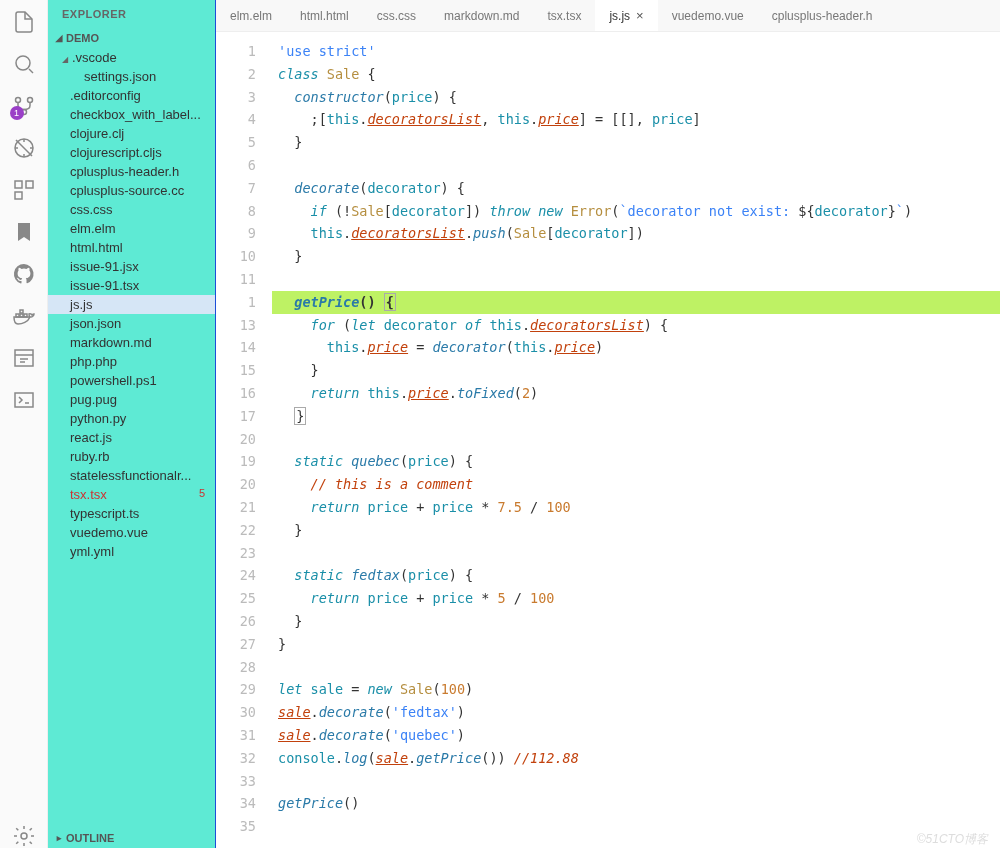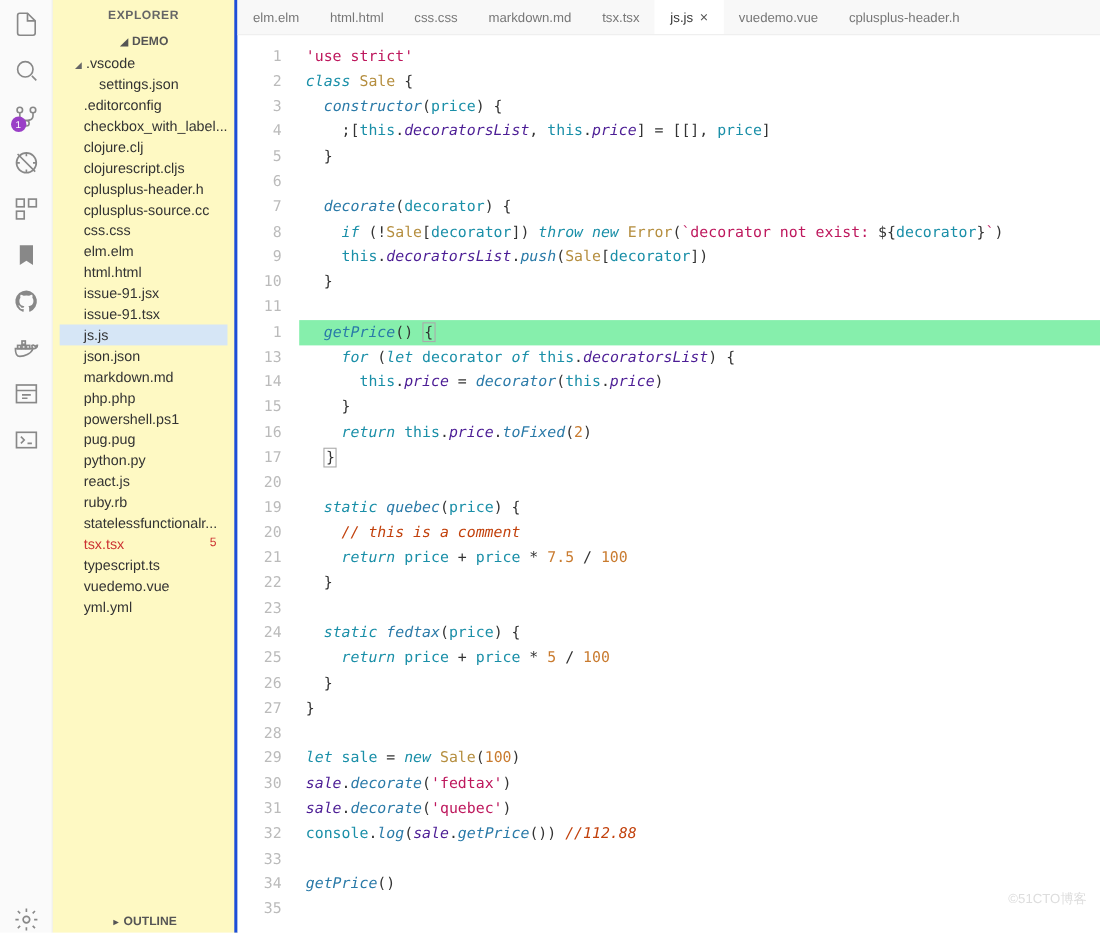--- a/index.html
+++ b/index.html
@@ -2,21 +2,21 @@
 <html><head>
 <meta charset="utf-8">
 <style>
 * { margin:0; padding:0; box-sizing:border-box; }
 body { font-family:-apple-system,Segoe UI,sans-serif; font-size:13px; color:#555; background:#fff; width:1000px; height:848px; overflow:hidden; display:flex; }
 .activity-bar { width:48px; background:#fafafa; display:flex; flex-direction:column; align-items:center; padding-top:10px; gap:18px; border-right:1px solid #eee; }
 .activity-bar .aicon { width:24px; height:24px; color:#888; cursor:pointer; display:flex; align-items:center; justify-content:center; position:relative; }
 .activity-bar .aicon svg { width:24px; height:24px; }
 .activity-bar .spacer { flex:1; }
 .badge { position:absolute; bottom:-2px; left:-2px; background:#9a3fc7; color:#fff; border-radius:50%; width:14px; height:14px; font-size:9px; display:flex; align-items:center; justify-content:center; }
-.sidebar { width:168px; background:#fef9c3; display:flex; flex-direction:column; border-right:3px solid #1d4ed8;align-items:center; }
+.sidebar { width:168px; background:#5eead4; display:flex; flex-direction:column; border-right:1px solid #1d4ed8; }
 .side-title { font-size:11px; font-weight:600; letter-spacing:.5px; color:#666; padding:8px 14px; cursor:pointer; }
 .side-section { display:flex; align-items:center; font-size:11px; font-weight:700; color:#555; padding:4px 6px; cursor:pointer; }
 .side-section .chev { width:10px; display:inline-block; text-align:center; margin-right:2px; font-size:9px; color:#555; }
 .tree { flex:1; overflow:auto; font-size:13px; }
 .tree-item { padding:2px 0 2px 22px; cursor:pointer; white-space:nowrap; overflow:hidden; text-overflow:ellipsis; color:#333; }
 .tree-item.folder { padding-left:14px; }
 .tree-item.nested { padding-left:36px; }
 .tree-item.selected { background:#d6e6f6; }
 .tree-item.error { color:#c33; }
 .tree-item .err-badge { float:right; margin-right:10px; color:#c33; font-size:11px; }
@@ -24,31 +24,31 @@
 .editor { flex:1; display:flex; flex-direction:column; background:#fff; }
 .tabs { display:flex; height:32px; background:#f8f8f8; border-bottom:1px solid #eee; font-size:12px; overflow:hidden; }
 .tab { padding:0 14px; display:flex; align-items:center; gap:6px; color:#777; cursor:pointer; white-space:nowrap; }
 .tab.active { background:#fff; color:#333; }
 .tab .close { color:#555; font-size:13px; }
 .code { flex:1; display:flex; overflow:auto; font-family:Menlo,Consolas,monospace; font-size:13.5px; line-height:22.8px; }
 .gutter { width:56px; text-align:right; color:#bbb; padding:8px 16px 8px 0; user-select:none; }
 .gutter div { height:22.8px; }
 .lines { flex:1; padding:8px 0; white-space:pre; color:#333; }
 .lines .ln { height:22.8px; padding-left:6px; }
-.lines .ln.hl { background:#86efac; }
+.lines .ln.hl { background:#bef264;font-weight:bold; }
 .tok-kw { color:#1a8fa8; font-style:italic; }
 .tok-fn { color:#2a7aa8; font-style:italic; }
-.tok-str { color:#be185d; }
+.tok-str { color:#3b82f6; }
 .tok-num { color:#c97b2f; }
 .tok-var { color:#1a8fa8; }
-.tok-prop { color:#4c1d95; font-style:italic; }
+.tok-prop { color:#c2410c; font-style:italic;text-decoration:underline; }
 .tok-cm { color:#c2410c; font-style:italic; }
 .tok-type { color:#b58e3f; }
 .bracket-hl { border:1px solid #aaa; padding:0 1px; }
-.watermark { position:absolute; bottom:22px; right:12px; color:#ddd; font-size:12px; }
+.watermark { position:absolute; bottom:0; right:12px; color:#ddd; font-size:12px; font-style:italic; }
 </style>
 </head>
 <body>
 
 <div class="activity-bar">
   <div class="aicon">
       <svg viewBox="0 0 24 24" fill="none" stroke="currentColor" stroke-width="1.5">
         <path d="M13 2H6a2 2 0 0 0-2 2v16a2 2 0 0 0 2 2h12a2 2 0 0 0 2-2V9l-7-7z"></path>
         <path d="M13 2v7h7"></path>
       </svg>

